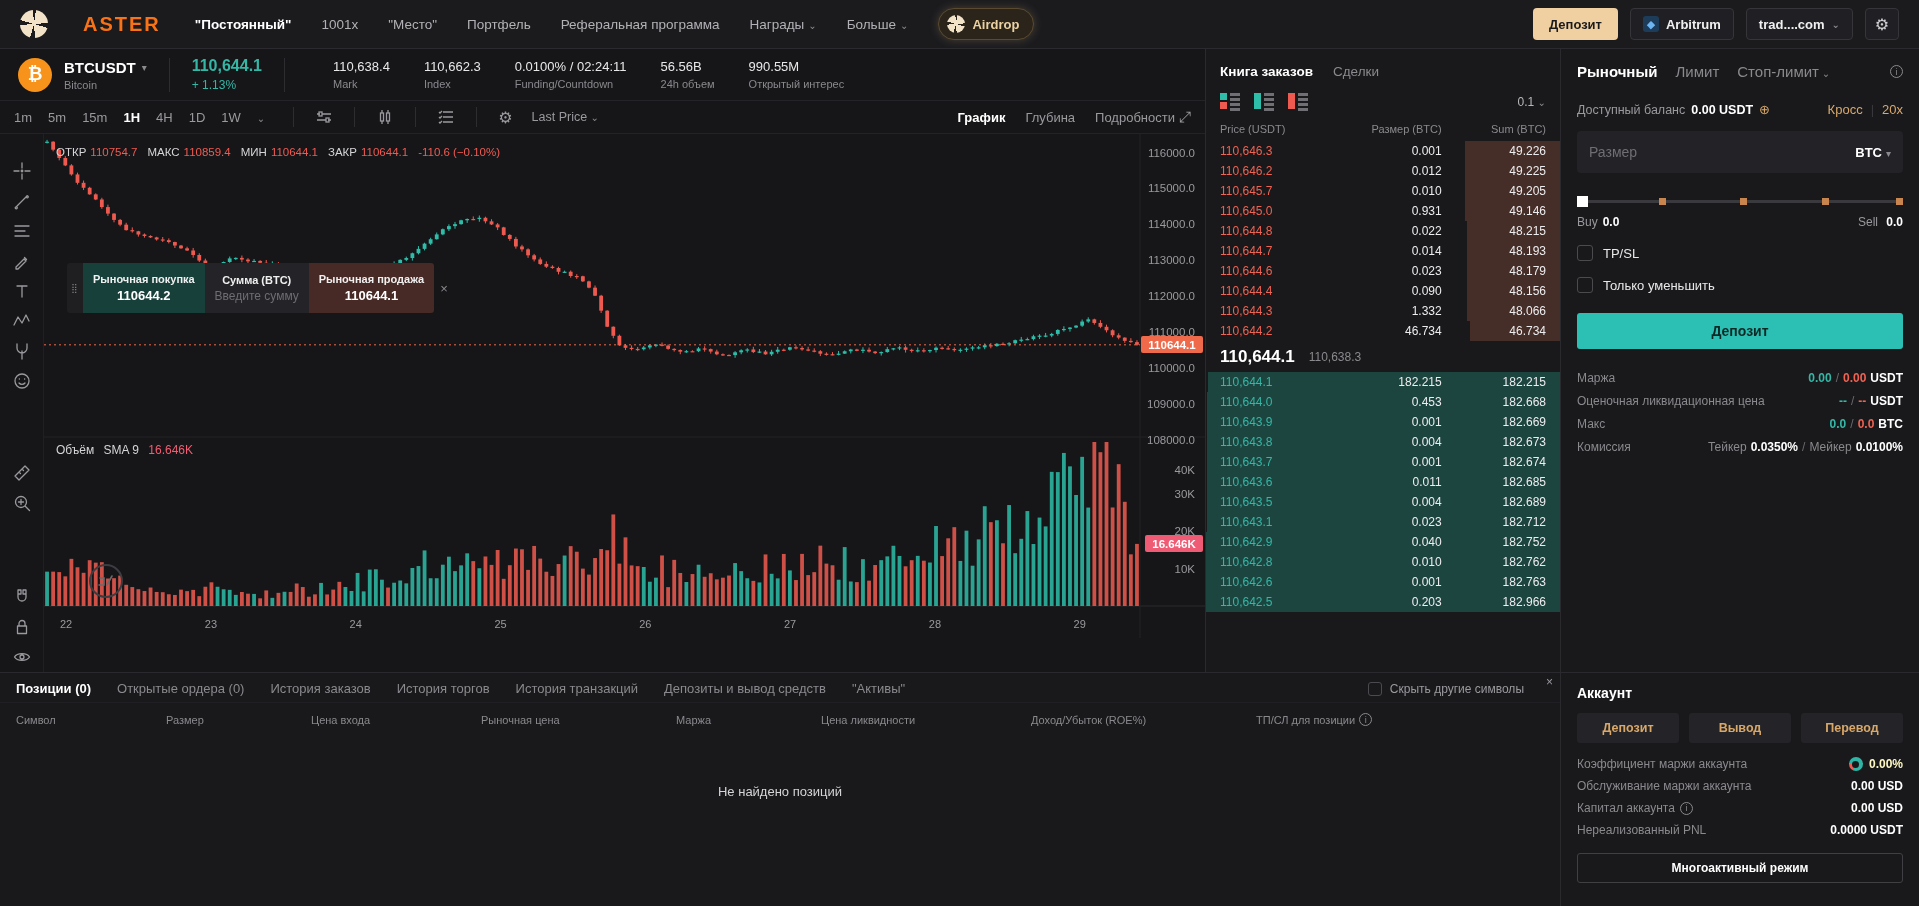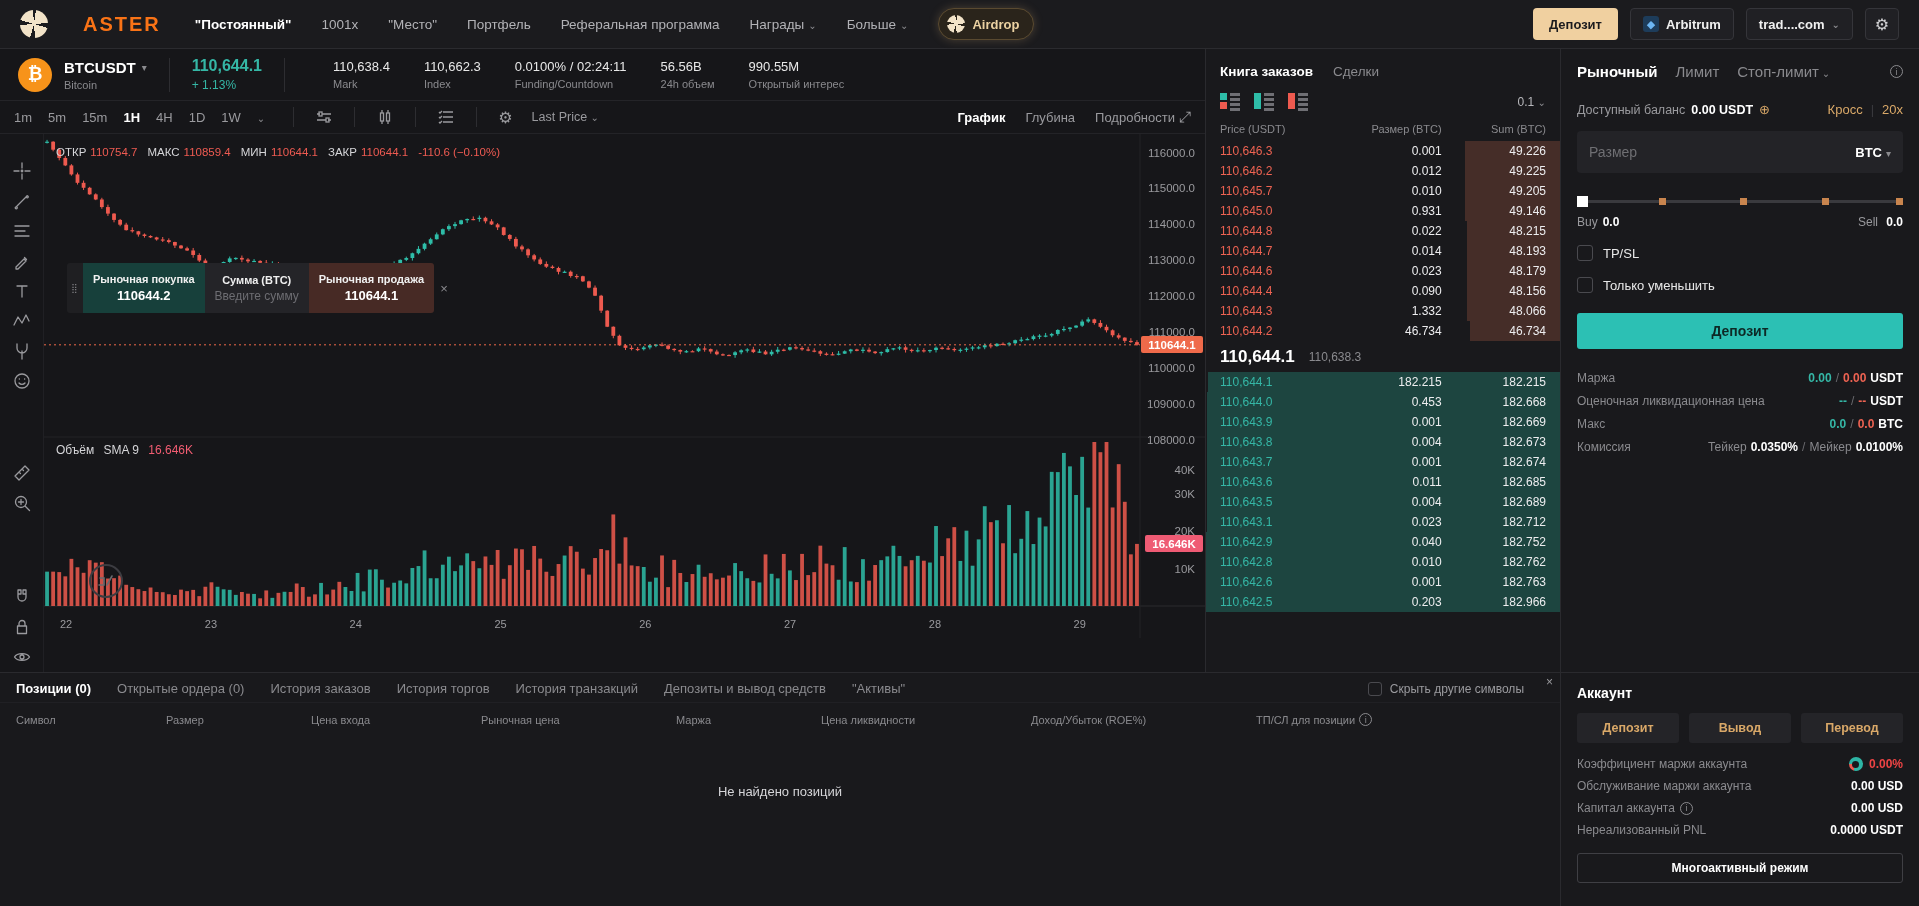--- a/index.html
+++ b/index.html
@@ -187,21 +187,21 @@
   
   .account-panel { width:359px; background:#19191c; border-left:1px solid #2a2a2e; padding:12px 16px; }
   .acct-title { font-size:14px; font-weight:bold; color:#fff; }
   .acct-btns { display:flex; gap:10px; margin-top:12px; }
   .acct-btn { flex:1; height:30px; background:#242428; border:none; border-radius:3px;
     color:#d9a868; font-size:12.5px; font-weight:bold; cursor:pointer; }
   .acct-rows { margin-top:14px; display:flex; flex-direction:column; gap:8px; }
   .arow { display:flex; align-items:center; font-size:12px; }
   .arow .lab { color:#8a8a8e; display:flex; align-items:center; gap:5px; }
   .arow .val { margin-left:auto; color:#fff; font-weight:bold; display:flex; align-items:center; gap:6px; }
-  .arow .val.teal { color:#ef4444; }
+  .arow .val.teal { color:#fef9c3; }
   .gauge { width:14px; height:14px; border-radius:50%;
     background:conic-gradient(from 200deg,#ef5b52 0 70deg,#2eb5a5 70deg 360deg); position:relative; }
   .gauge::after { content:""; position:absolute; left:3.5px; top:3.5px; width:7px; height:7px;
     border-radius:50%; background:#19191c; }
   .btn-multi { margin-top:16px; width:100%; height:30px; background:transparent;
     border:1px solid #3f3f44; border-radius:3px; color:#ffffff; font-size:12px; font-weight:bold; cursor:pointer; }
 </style>
 </head>
 <body>
 

